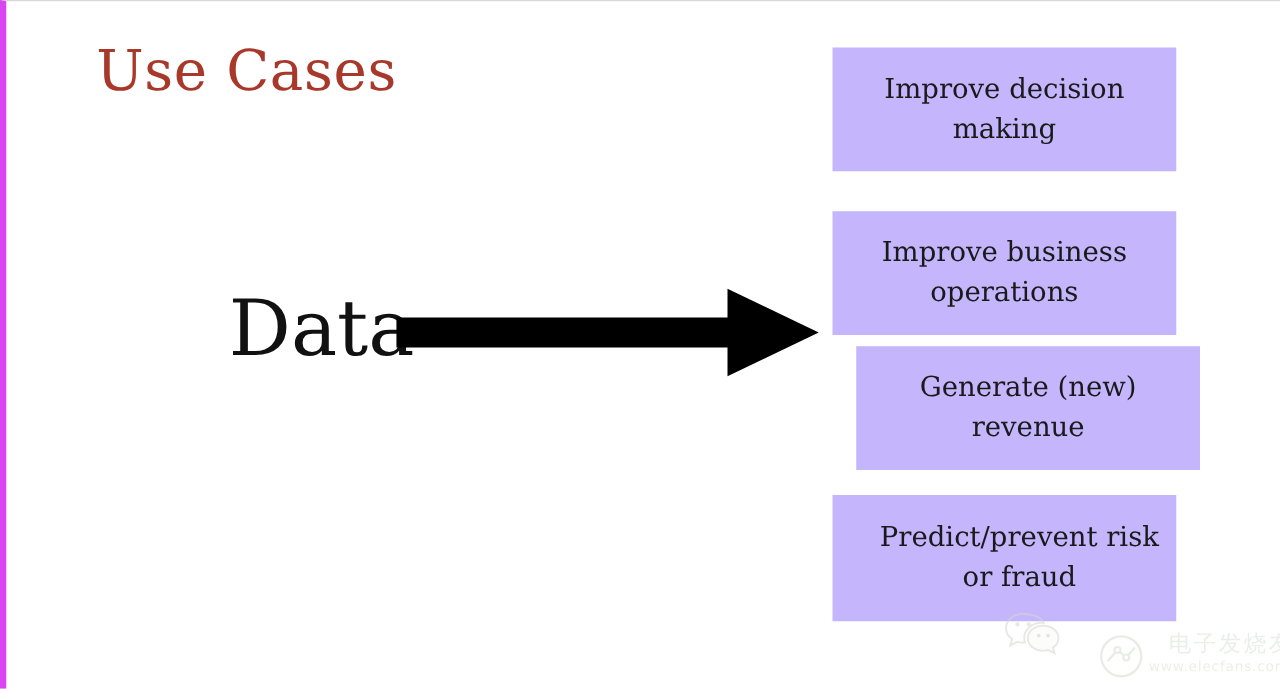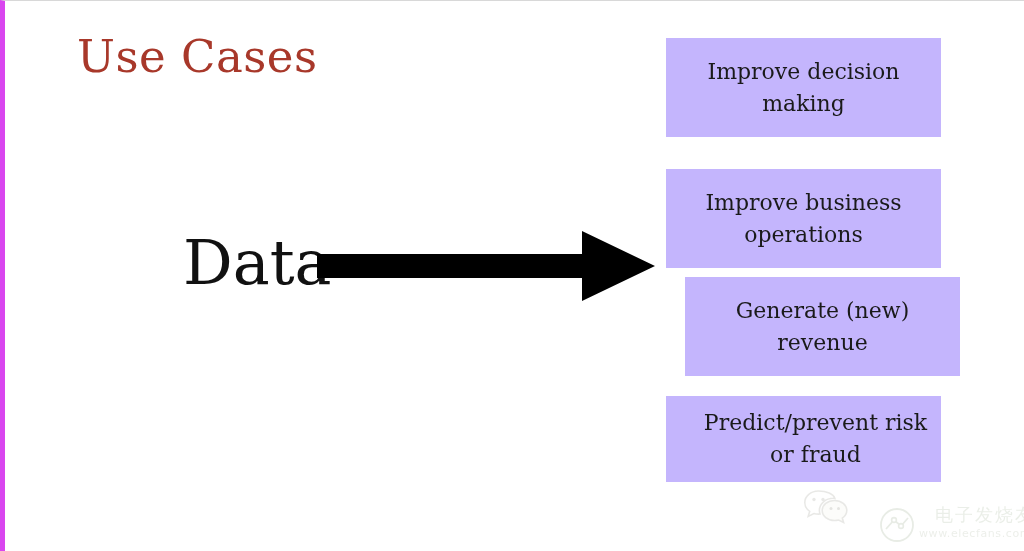--- a/index.html
+++ b/index.html
@@ -76,21 +76,21 @@
     font-family: "DejaVu Serif", "Liberation Serif", serif;
     font-size: 22px;
     line-height: 1.45;
     color: #1a1a1a;
     font-weight: 400;
   }
 
   #outcome-box-0 { top: 37px;  height: 99px; }
   #outcome-box-1 { top: 168px; height: 99px; }
   #outcome-box-2 { top: 276px; height: 99px; margin-left: 19px; }
-  #outcome-box-3 { top: 395px; height: 86px; padding-left: 36px; }
+  #outcome-box-3 { top: 395px; height: 101px; padding-left: 36px; }
 
   
   #watermark {
     position: absolute;
     left: 792px;
     top: 482px;
     width: 232px;
     height: 66px;
     pointer-events: none;
   }

